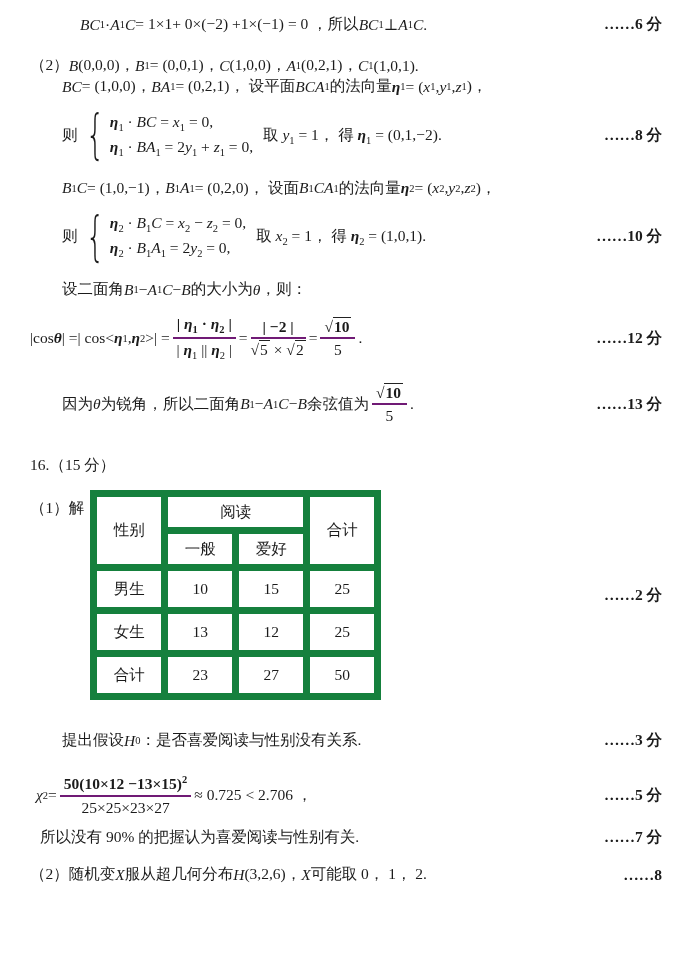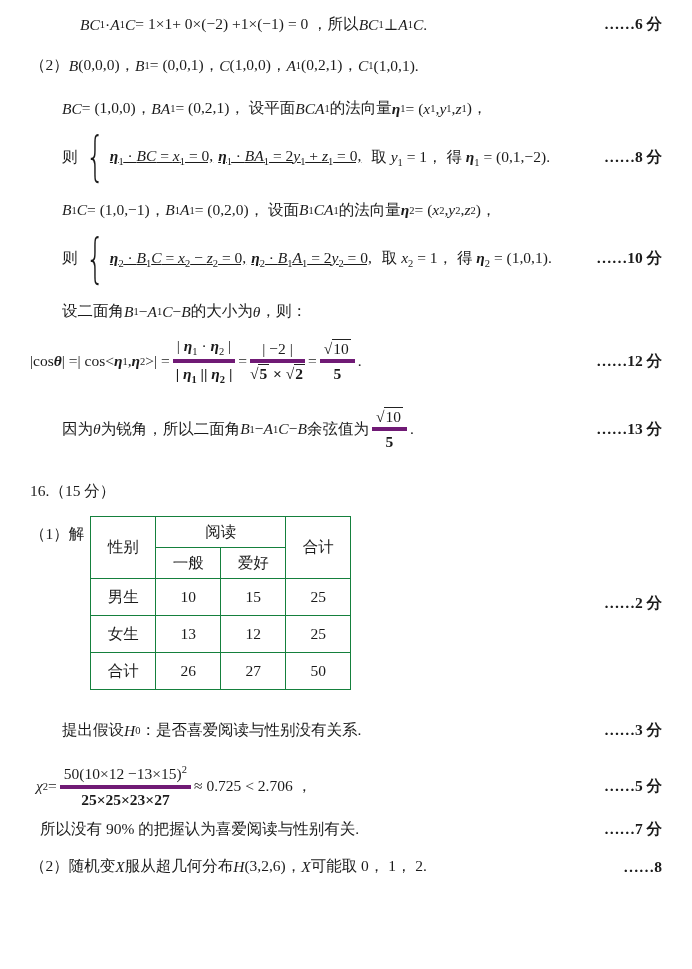--- a/index.html
+++ b/index.html
@@ -15,47 +15,47 @@
   
   .ind-a{padding-left:50px;}
   .ind-b{padding-left:0px;}
   .ind-c{padding-left:32px;}
   .ind-d{padding-left:6px;}
   .ind-e{padding-left:10px;}
   sub{font-size:10.5px;}
   sup{font-size:10.5px;}
   
   .frac{display:inline-block;vertical-align:middle;text-align:center;margin:0 3px;line-height:1.25;}
-  .frac>.num{display:block;border-bottom:4px solid #701a75;padding:0 4px 1px 4px;}
-  .frac>.den{display:block;padding-top:1px;font-weight:bold;}
+  .frac>.num{display:block;border-bottom:2px solid #701a75;padding:0 4px 1px 4px;font-weight:bold;}
+  .frac>.den{display:block;padding-top:1px;}
   
   .sqrt{white-space:nowrap;}
   .sqrt .rad{border-top:1px solid #222;padding:0 2px 0 1px;}
   
   .sys{display:inline-flex;align-items:center;}
   .sys .brace{font-family:"DejaVu Sans",sans-serif;font-size:54px;font-weight:200;line-height:0.9;transform:scaleX(0.55);margin-right:-2px;}
-  .sys .eqs{display:inline-flex;flex-direction:row;gap:5px;text-align:left;text-decoration:underline;}
+  .sys .eqs{display:inline-flex;flex-direction:column;gap:5px;text-align:left;}
   .sys .suffix{margin-left:10px;}
   
   table.ct{border-collapse:collapse;text-align:center;margin-left:4px;}
-  table.ct td{border:1px solid #15803d;padding:2px 10px;min-width:44px;height:26px;font-weight:normal;}
+  table.ct td{border:7px solid #15803d;padding:2px 10px;min-width:44px;height:26px;font-weight:normal;}
   table.ct tr.data td{height:32px;}
   .tbl-label{align-self:flex-start;margin-top:8px;margin-right:2px;}
 </style>
 </head>
 <body>
 
 <div class="doc">
 
   <div class="line" style="margin-bottom:20px;">
     <span class="content ind-a"><i>BC</i><sub>1</sub> · <i>A</i><sub>1</sub><i>C</i> = 1×1+ 0×(−2) +1×(−1) = 0 ，所以 <i>BC</i><sub>1</sub> ⊥ <i>A</i><sub>1</sub><i>C</i>.</span>
     <span class="score">……6 分</span>
   </div>
 
-  <div class="line" style="margin-bottom:22px;">
+  <div class="line" style="">
     <span class="content ind-b">（2） <i>B</i>(0,0,0)， <i>B</i><sub>1</sub> = (0,0,1)， <i>C</i>(1,0,0)， <i>A</i><sub>1</sub>(0,2,1)， <i>C</i><sub>1</sub>(1,0,1).</span>
   </div>
 
   <div class="line" style="margin-bottom:14px;">
     <span class="content ind-c"><i>BC</i> = (1,0,0)， <i>BA</i><sub>1</sub> = (0,2,1)， 设平面 <i>BCA</i><sub>1</sub> 的法向量 <b><i>η</i></b><sub>1</sub> = (<i>x</i><sub>1</sub>, <i>y</i><sub>1</sub>, <i>z</i><sub>1</sub>)，</span>
   </div>
 
   <div class="line" style="margin-bottom:18px;">
     <span class="content ind-c">
       <span>则</span>
@@ -141,21 +141,21 @@
           <td>25</td>
         </tr>
         <tr class="data">
           <td>女生</td>
           <td>13</td>
           <td>12</td>
           <td>25</td>
         </tr>
         <tr class="data">
           <td>合计</td>
-          <td>26</td>
+          <td>23</td>
           <td>27</td>
           <td>50</td>
         </tr>
       </tbody>
         </table>
     </span>
     <span class="score">……2 分</span>
   </div>
 
   <div class="line" style="margin-bottom:22px;">

